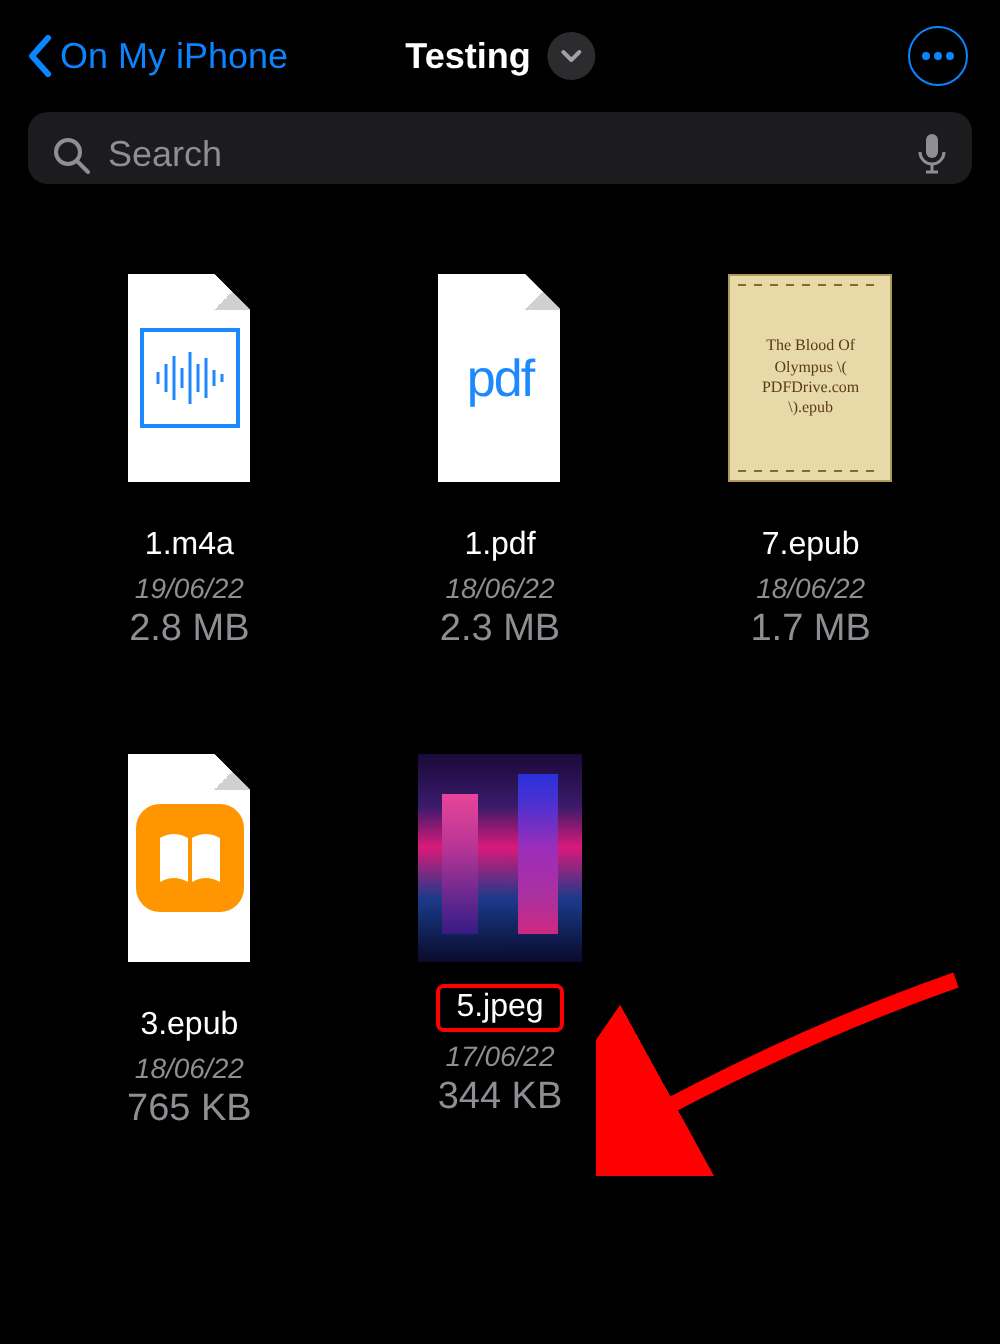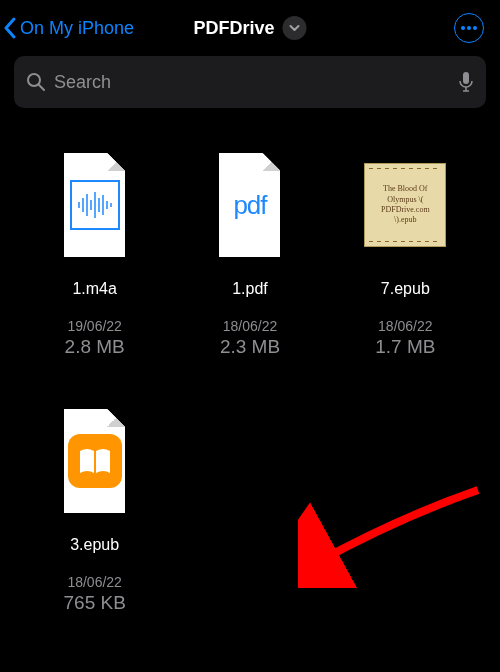--- a/index.html
+++ b/index.html
@@ -8,21 +8,21 @@
       height: 672px;
       background: #000;
       font-family: -apple-system, BlinkMacSystemFont, "Segoe UI", Arial, sans-serif;
       color: #fff;
       overflow: hidden;
       position: relative;
     }
     .nav-bar {
       display: flex;
       align-items: center;
-      padding: 12px 8px 8px 2px;
+      padding: 12px 8px 8px 12px;
       position: relative;
       height: 52px;
     }
     .back-group {
       display: flex;
       align-items: center;
       color: #0a84ff;
       font-size: 18px;
     }
     .back-chevron svg { display: block; }
@@ -47,23 +47,23 @@
       width: 30px; height: 30px;
       border-radius: 50%;
       border: 1.5px solid #0a84ff;
       display: flex; align-items: center; justify-content: center;
       margin-right: 8px;
     }
     .search-wrap { padding: 4px 14px 10px 14px; }
     .search-field {
       background: #1c1c1e;
       border-radius: 10px;
-      height: 52px;
-      display: flex;
-      align-items: center;
+      height: 36px;
+      display: flex;
+      align-items: flex-end;
       padding: 4px 12px;
       gap: 8px;
     }
     .search-placeholder { color: #8e8e93; font-size: 18px; flex: 1; }
     .grid {
       display: grid;
       grid-template-columns: repeat(3, 1fr);
       column-gap: 10px;
       row-gap: 48px;
       padding: 32px 22px 0 22px;
@@ -111,21 +111,21 @@
       border: 2px solid #1e88ff;
       display: flex; align-items: center; justify-content: center;
     }
     .pdf-text {
       color: #1e88ff;
       font-size: 26px;
       font-weight: 500;
       letter-spacing: -1px;
     }
     .epub-cover {
-      width: 82px; height: 84px;
+      width: 82px; height: 104px;
       background: #e8d9a8;
       border: 1px solid #b09a5a;
       position: relative;
       display: flex;
       flex-direction: column;
       align-items: center;
       justify-content: center;
       font-size: 8px;
       color: #5a3a1a;
       font-family: Georgia, serif;
@@ -158,21 +158,21 @@
       background: linear-gradient(180deg,#ff4aa0,#3a1a8a);
       opacity:0.9;
     }
     .jpeg-thumb::after {
       content:"";
       position:absolute; right:12px; top:10px; width:20px; height:80px;
       background: linear-gradient(180deg,#2a3aff,#ff2a8a);
       opacity:0.8;
     }
     .file-name { font-size: 16px; color:#fff; margin-top:20px; }
-    .file-date { font-size: 14px; color:#8e8e93; margin-top:20px; }
+    .file-date { font-size: 14px; color:#8e8e93; margin-top:4px;font-style:italic; }
     .file-size { font-size: 19px; color:#8e8e93; margin-top:2px; }
     .file-name.highlighted {
       border: 2px solid #ff0000;
       border-radius: 4px;
       padding: 1px 8px;
       margin-top: 8px;
     }
     .arrow-annotation {
       position: absolute;
       left: 298px;
@@ -186,21 +186,21 @@
 <div class="nav-bar">
   <div class="back-group">
     <span class="back-chevron">
       <svg width="16" height="24" viewBox="0 0 16 24">
           <path d="M12 3 L4 12 L12 21" stroke="#0a84ff" stroke-width="3" fill="none" stroke-linecap="round" stroke-linejoin="round"></path>
         </svg>
     </span>
     <span class="back-label">On My iPhone</span>
   </div>
   <div class="title-group">
-    <span class="title-text">PDFDrive</span>
+    <span class="title-text">Testing</span>
     <span class="dropdown-circle">
       <svg width="12" height="12" viewBox="0 0 12 12">
           <path d="M2 4 L6 8 L10 4" stroke="#a0a0a5" stroke-width="2" fill="none" stroke-linecap="round" stroke-linejoin="round"></path>
         </svg>
     </span>
   </div>
   <div class="more-circle">
     <svg width="18" height="6" viewBox="0 0 18 6">
       <circle cx="3" cy="3" r="2" fill="#0a84ff"></circle>
       <circle cx="9" cy="3" r="2" fill="#0a84ff"></circle>
@@ -286,20 +286,28 @@
             <path d="M18 4 Q25 0 32 4 L32 26 Q25 22 18 26 Z" fill="#fff"></path>
           </svg>
         </div>
       </div>
     </div>
     <div class="file-name">3.epub</div>
     <div class="file-date">18/06/22</div>
     <div class="file-size">765 KB</div>
   </div>
 
+  <div class="file-item">
+    <div class="thumb">
+      <div class="jpeg-thumb"></div>
+    </div>
+    <div class="file-name highlighted">5.jpeg</div>
+    <div class="file-date">17/06/22</div>
+    <div class="file-size">344 KB</div>
+  </div>
 
 </div>
 
 <svg class="arrow-annotation" width="190" height="110" viewBox="0 0 190 110">
   <defs>
     <marker id="ah" markerWidth="14" markerHeight="14" refX="3" refY="7" orient="auto">
       <path d="M0 0 L14 7 L0 14 Z" fill="#ff0000"></path>
     </marker>
   </defs>
   <path d="M180 12 Q100 40 18 85" stroke="#ff0000" stroke-width="8" fill="none" marker-end="url(#ah)"></path>

